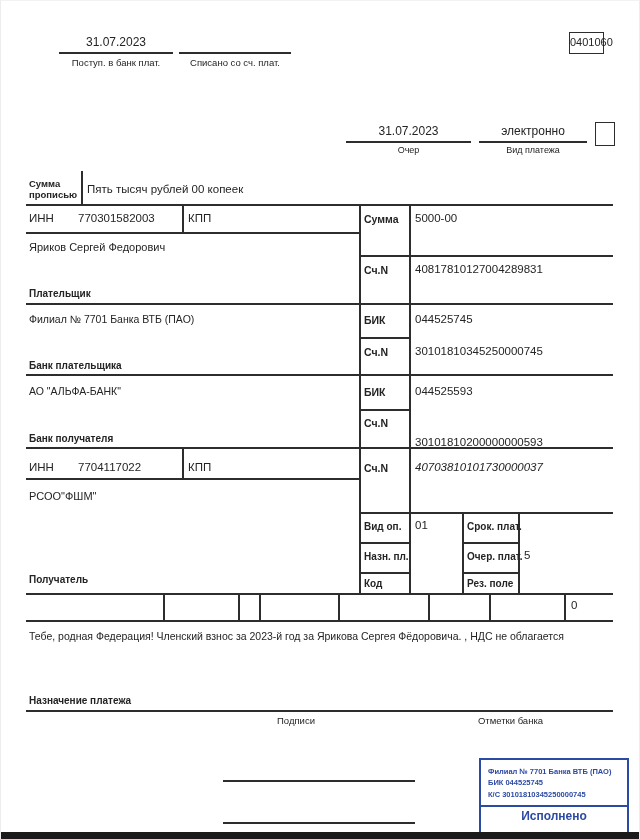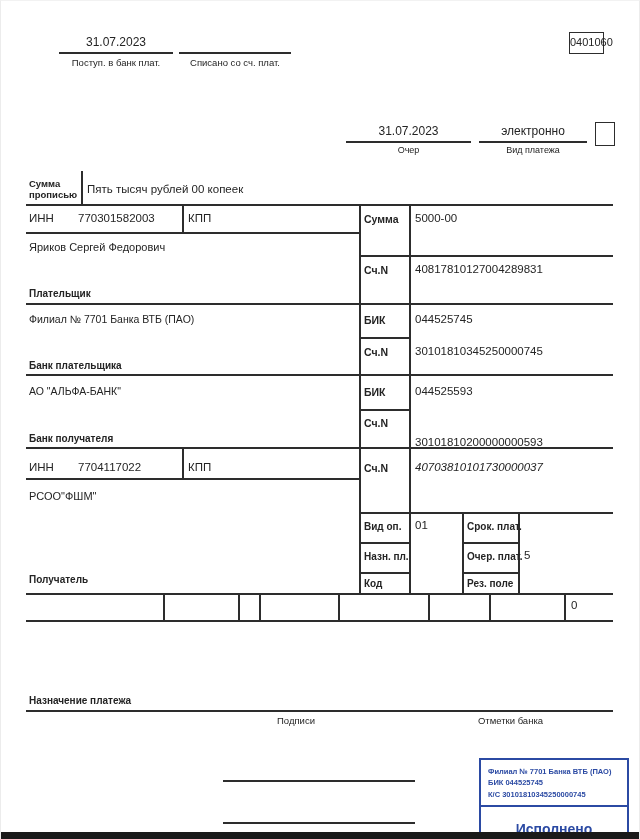--- a/index.html
+++ b/index.html
@@ -23,21 +23,21 @@
   .f115{ font-size: 11.5px; }
   .f12 { font-size: 12px; }
   .f125{ font-size: 12.5px; }
   .box { position: absolute; border: 1.5px solid #2d2d2d; background: #fff; }
   .stamp {
     position: absolute; left: 478px; top: 757px; width: 150px; height: 92px;
     border: 2px solid #2b4aa3; color: #2b4aa3; background: transparent;
   }
   .stamp .head { padding: 6px 7px 5px 7px; font-size: 7.5px; font-weight: 700; line-height: 1.5;
                  border-bottom: 2px solid #2b4aa3; white-space: nowrap; }
-  .stamp .status { text-align: center; font-size: 14px; font-weight: 700; margin-top: 14px; }
+  .stamp .status { text-align: center; font-size: 12px; font-weight: 700; margin-top: 2px; }
   .bottom-bar { position: absolute; left: 0; top: 831px; width: 640px; height: 8px; background: #1a1a1a; z-index: 50; }
   .wrap2 { white-space: normal; line-height: 1.2; }
 </style>
 </head>
 <body>
 
 <div class="page">
 
   <div class="txt f12 c" style="left:58px; top:34px; width:114px;">31.07.2023</div>
   <div class="ln" style="left:58px; top:51px; width:114px; height:2px;"></div>
@@ -146,20 +146,21 @@
   <div class="ln" style="left:162px; top:592px; width:1.5px; height:28px;"></div>
   <div class="ln" style="left:237px; top:592px; width:1.5px; height:28px;"></div>
   <div class="ln" style="left:258px; top:592px; width:1.5px; height:28px;"></div>
   <div class="ln" style="left:337px; top:592px; width:1.5px; height:28px;"></div>
   <div class="ln" style="left:427px; top:592px; width:1.5px; height:28px;"></div>
   <div class="ln" style="left:488px; top:592px; width:1.5px; height:28px;"></div>
   <div class="ln" style="left:563px; top:592px; width:1.5px; height:28px;"></div>
   <div class="txt f115" style="left:570px; top:598px;">0</div>
   <div class="ln" style="left:25px; top:619px; width:587px; height:2px;"></div>
 
+  <div class="txt f105" style="left:28px; top:629px;">Тебе, родная Федерация! Членский взнос за 2023-й год за Ярикова Сергея Фёдоровича. , НДС не облагается</div>
   <div class="txt f10 sb" style="left:28px; top:694px;">Назначение платежа</div>
   <div class="ln" style="left:25px; top:709px; width:587px; height:2px;"></div>
 
   <div class="txt f9 c" style="left:255px; top:714px; width:80px;">Подписи</div>
   <div class="txt f9 c" style="left:462px; top:714px; width:95px;">Отметки банка</div>
 
   <div class="ln" style="left:222px; top:779px; width:192px; height:2px;"></div>
   <div class="ln" style="left:222px; top:821px; width:192px; height:2px;"></div>
 
   <div class="stamp">

